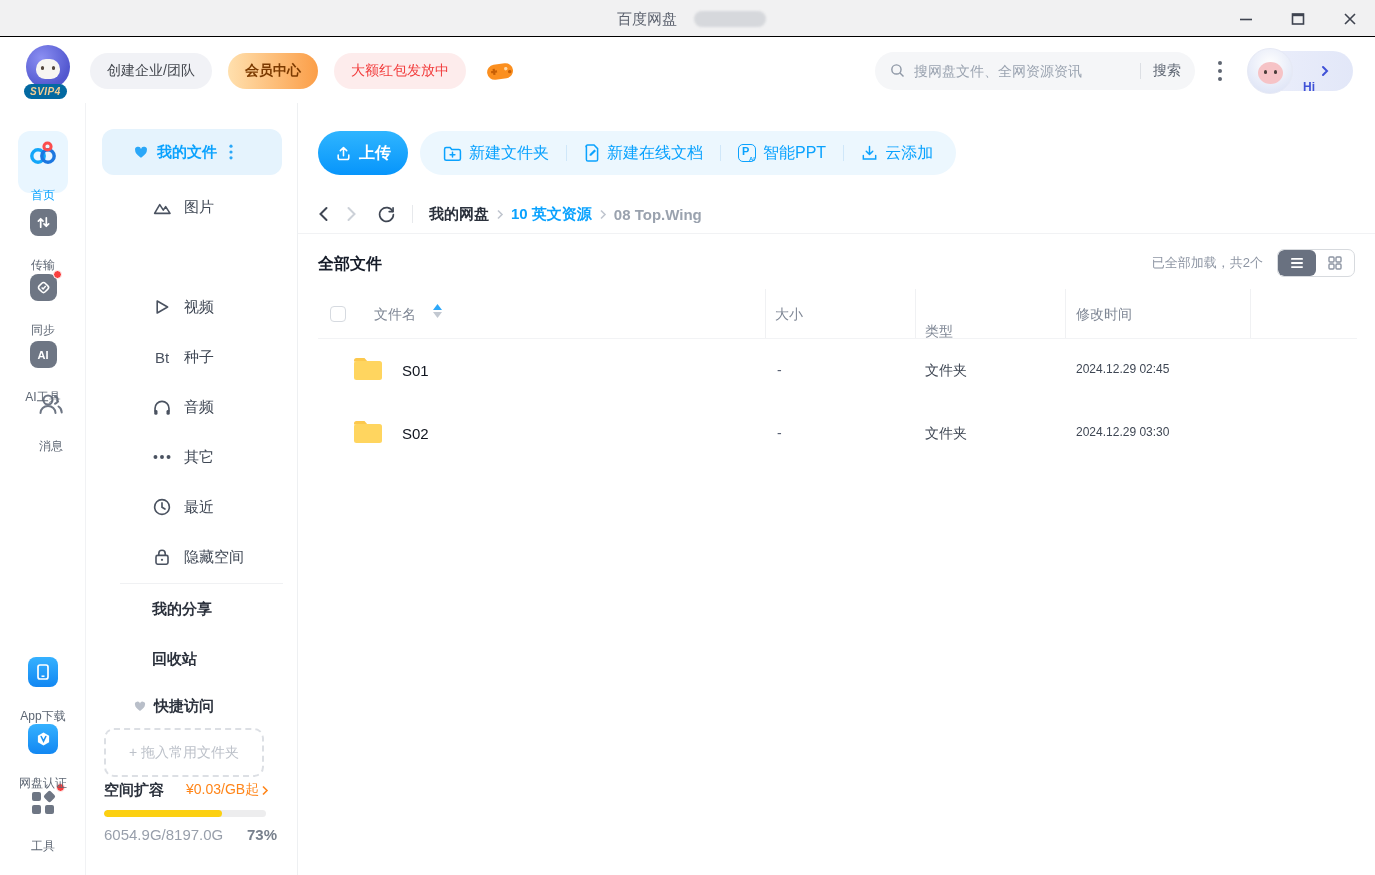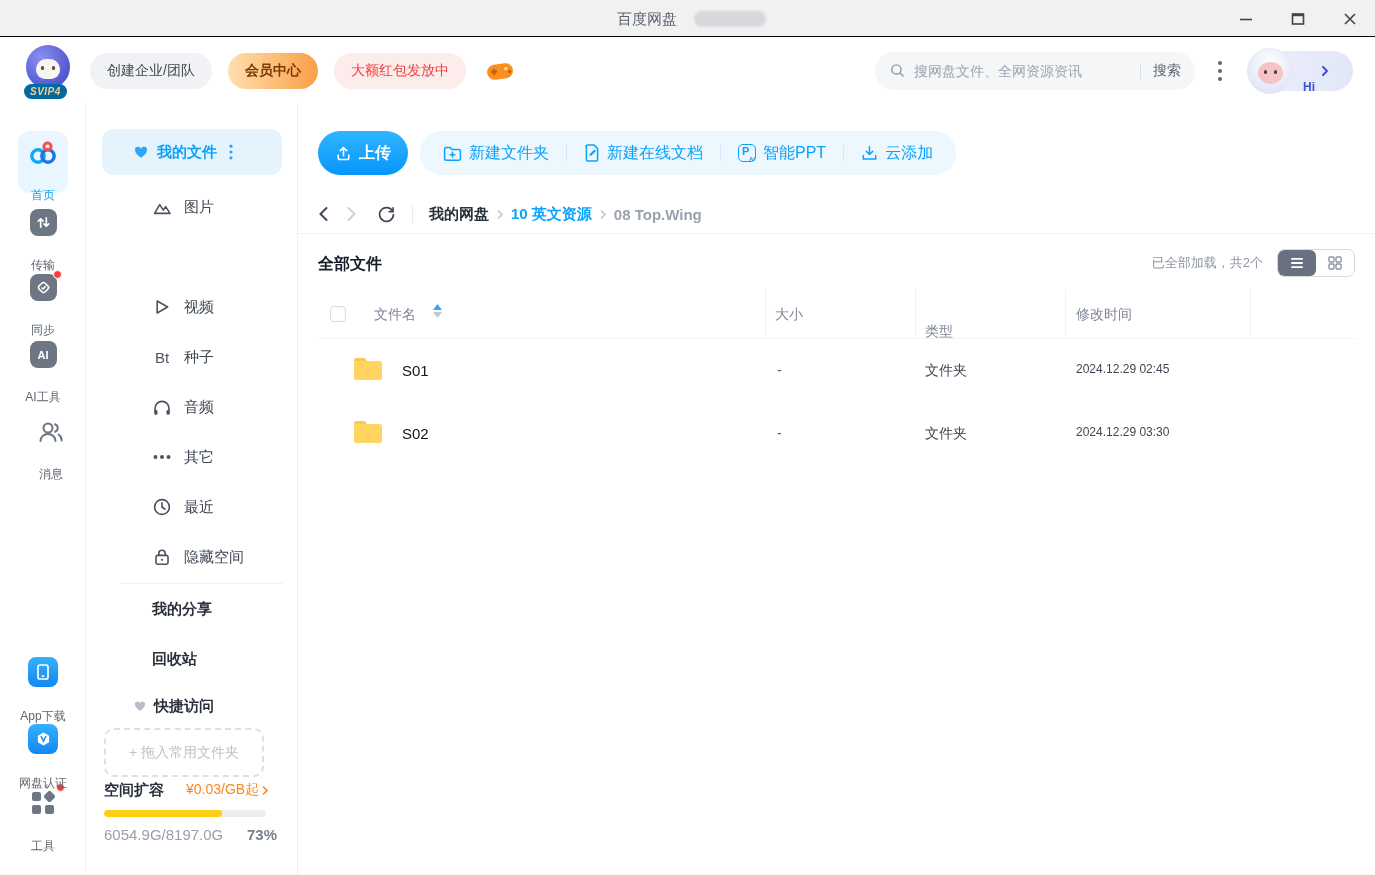--- a/index.html
+++ b/index.html
@@ -230,21 +230,21 @@
       <div class="red-dot"></div>
     </div>
     <div class="rail-label">同步</div>
   </div>
 
   <div class="rail-item" style="top:238px;">
     <div class="sq-ico" style="font-size:11px;font-weight:bold;">AI</div>
     <div class="rail-label">AI工具</div>
   </div>
 
-  <div class="rail-item" style="top:316px;padding-left:16px;">
+  <div class="rail-item" style="top:288px;padding-left:16px;">
     <div>
       <svg width="28" height="26" viewBox="0 0 28 26">
           <circle cx="11" cy="9" r="4.5" fill="none" stroke="#6e7684" stroke-width="2"></circle>
           <path d="M3.5 22c0-4.2 3.4-7 7.5-7s7.5 2.8 7.5 7" fill="none" stroke="#6e7684" stroke-width="2" stroke-linecap="round"></path>
           <path d="M18 5.2a4 4 0 0 1 0 7.6M21.5 15.5c2 1.2 3.2 3.3 3.2 6" fill="none" stroke="#6e7684" stroke-width="2" stroke-linecap="round"></path>
         </svg>
     </div>
     <div class="rail-label">消息</div>
   </div>
 

